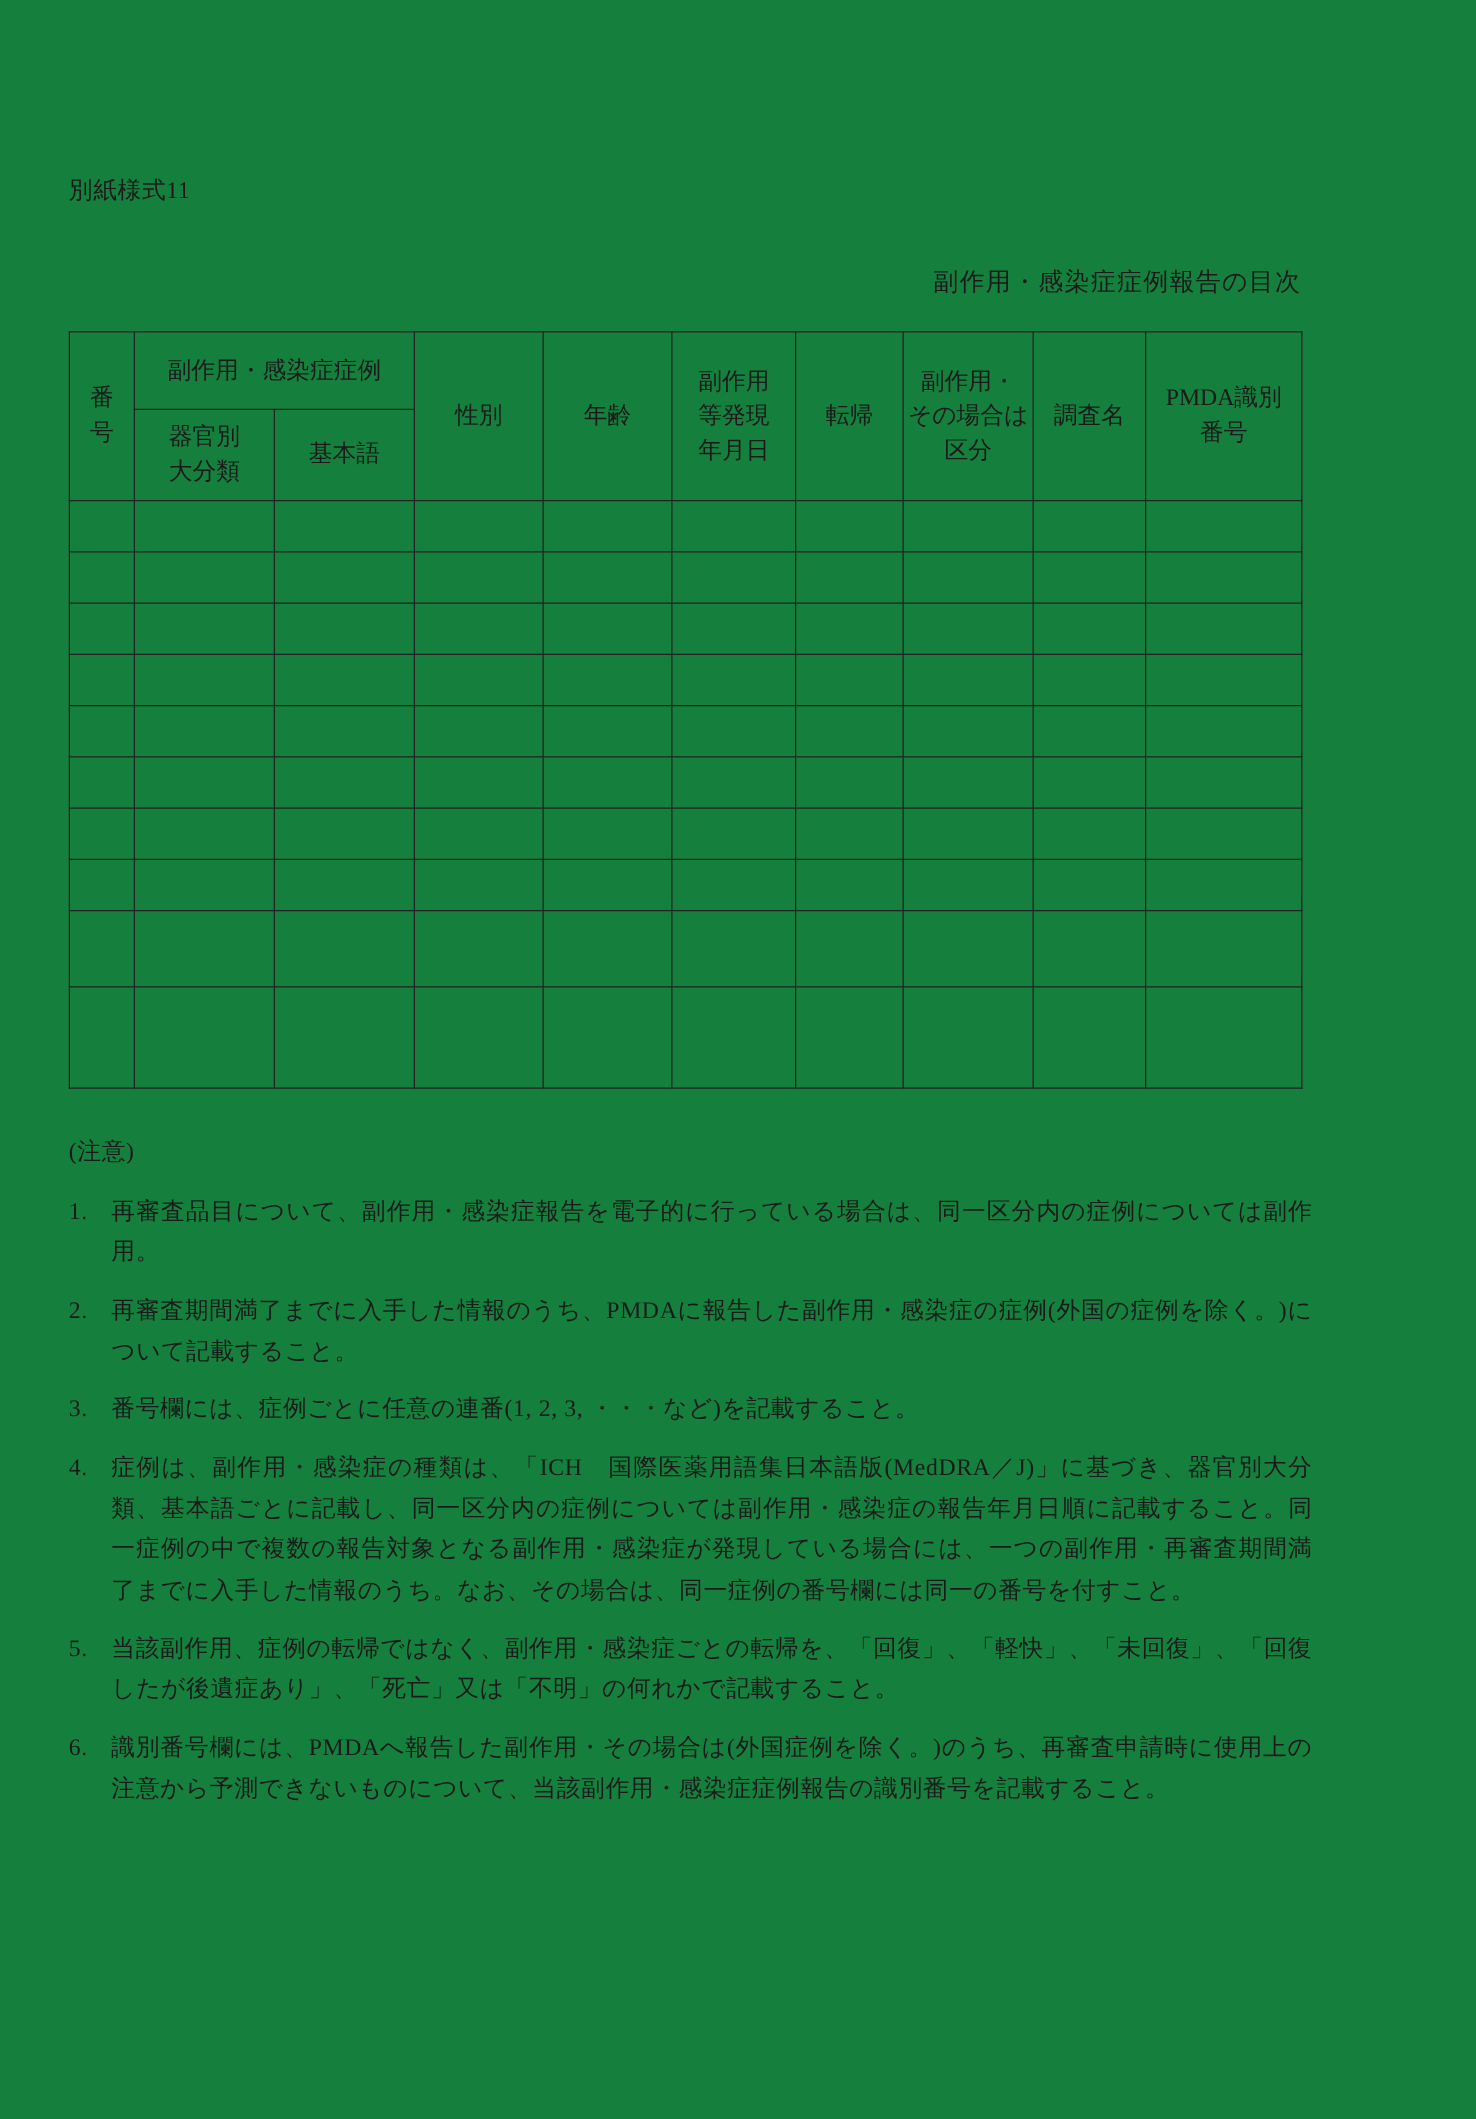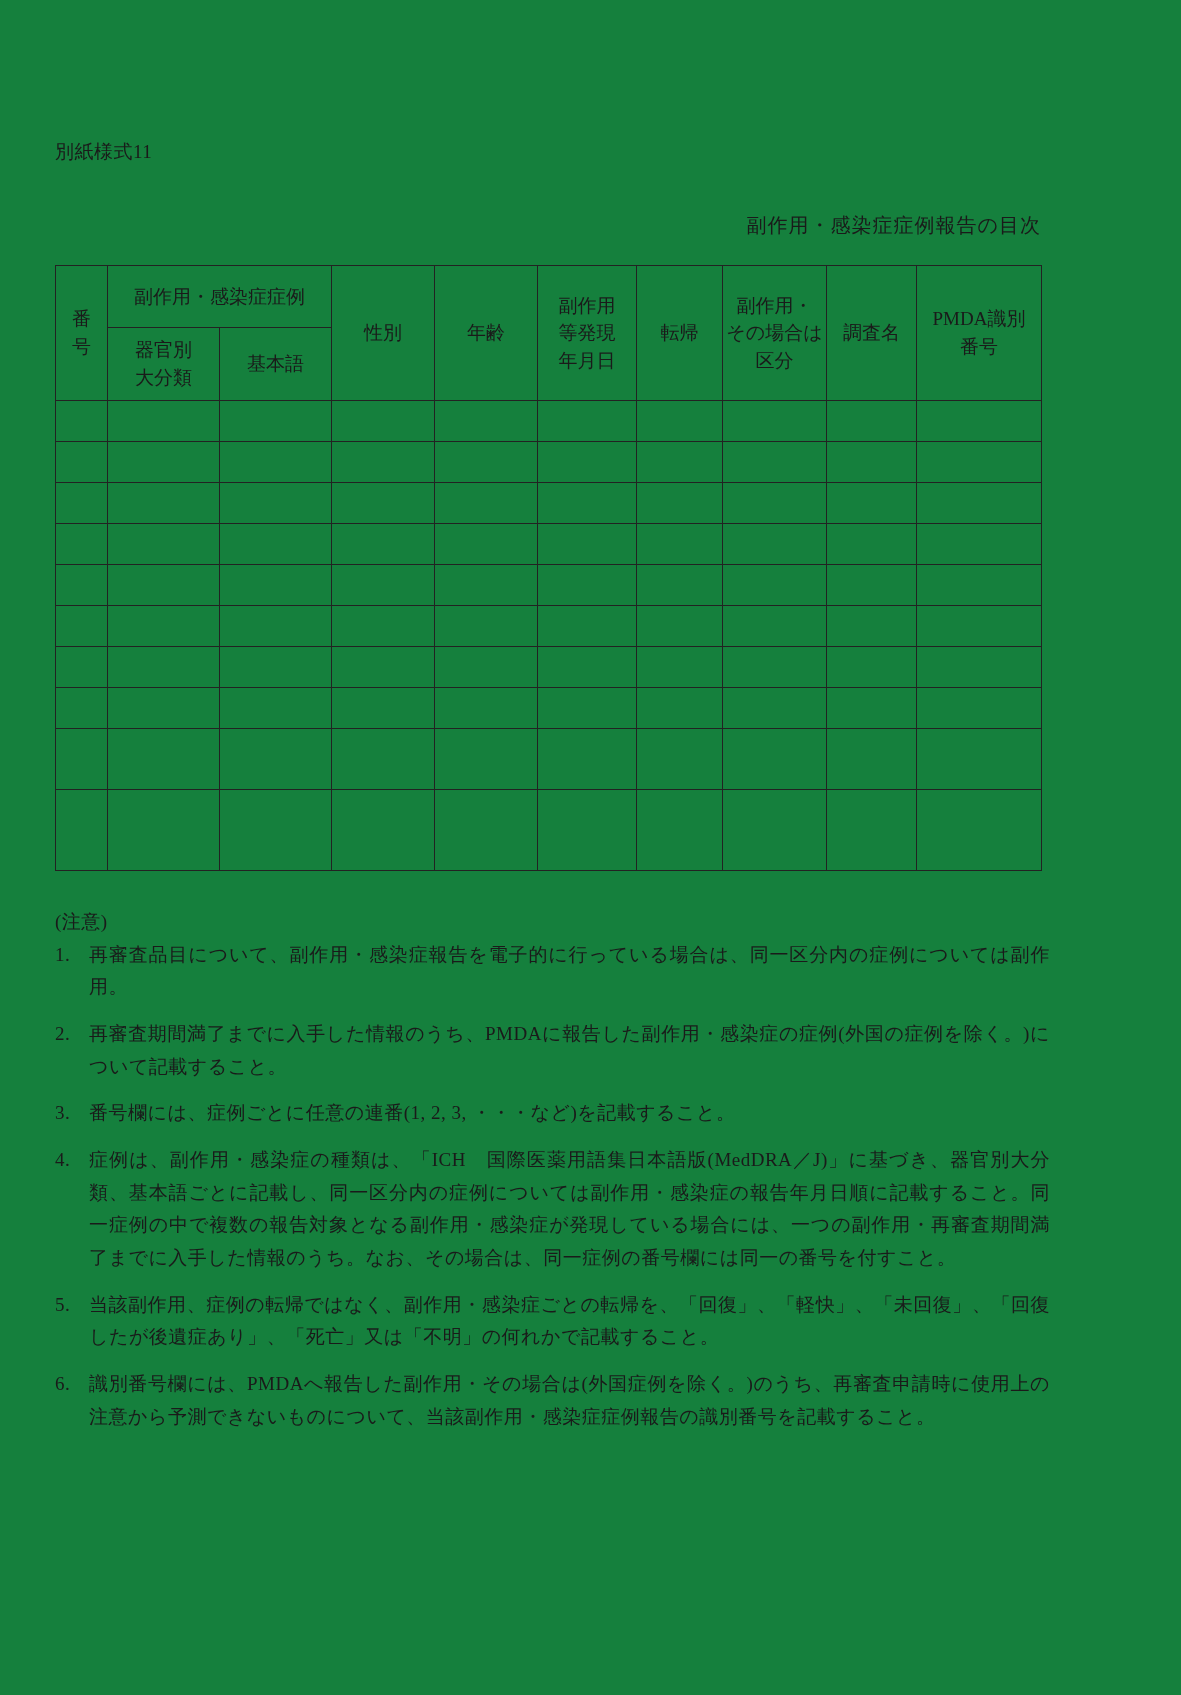--- a/index.html
+++ b/index.html
@@ -52,21 +52,21 @@
   .hline { display: block; }
   .notes {
     position: absolute;
     top: 906px;
     left: 55px;
     width: 995px;
     font-size: 19px;
     line-height: 1.72;
     letter-spacing: 0.5px;
   }
-  .notes-heading { }
+  .notes-heading { margin-bottom: 15px; }
   .note-item { display: flex; margin-bottom: 14px; }
   .note-num { flex: 0 0 34px; width: 34px; }
   .note-text { flex: 1; text-align: justify; }
 </style>
 </head>
 <body>
 
 <div class="page">
 
   <div class="form-label">別紙様式11</div>

